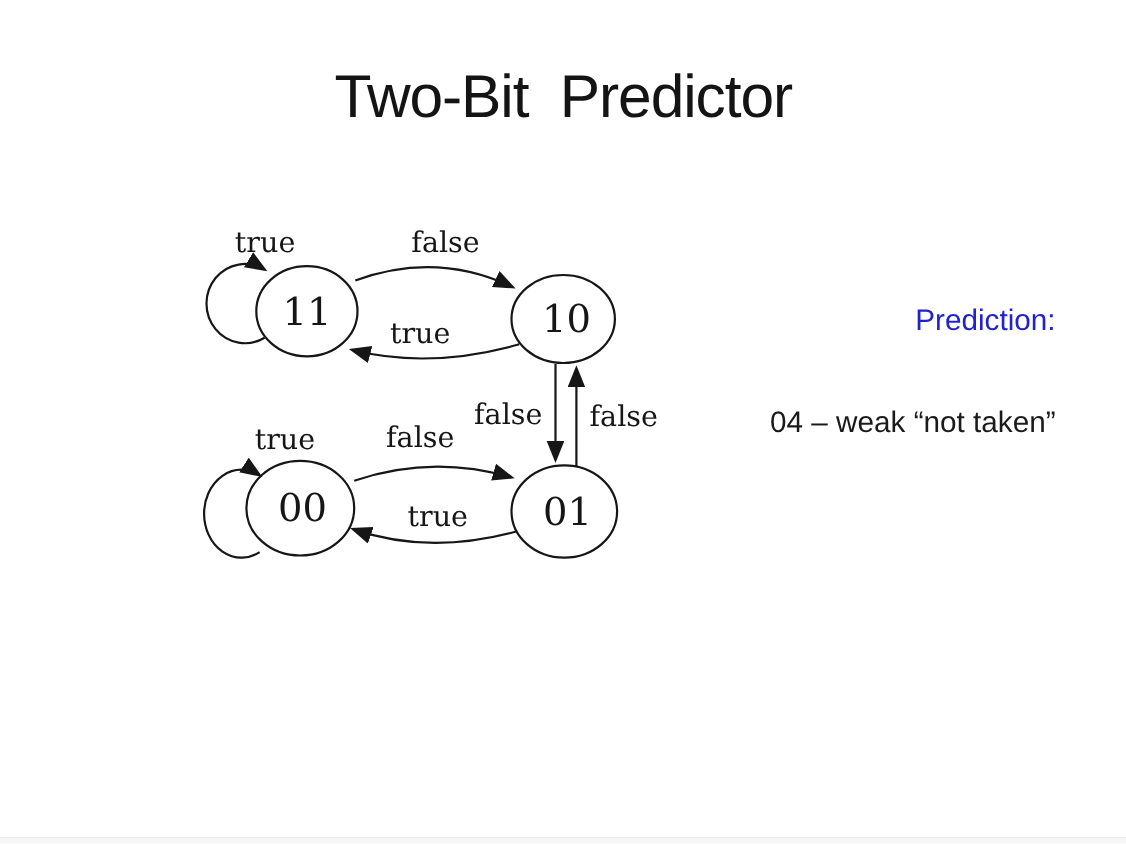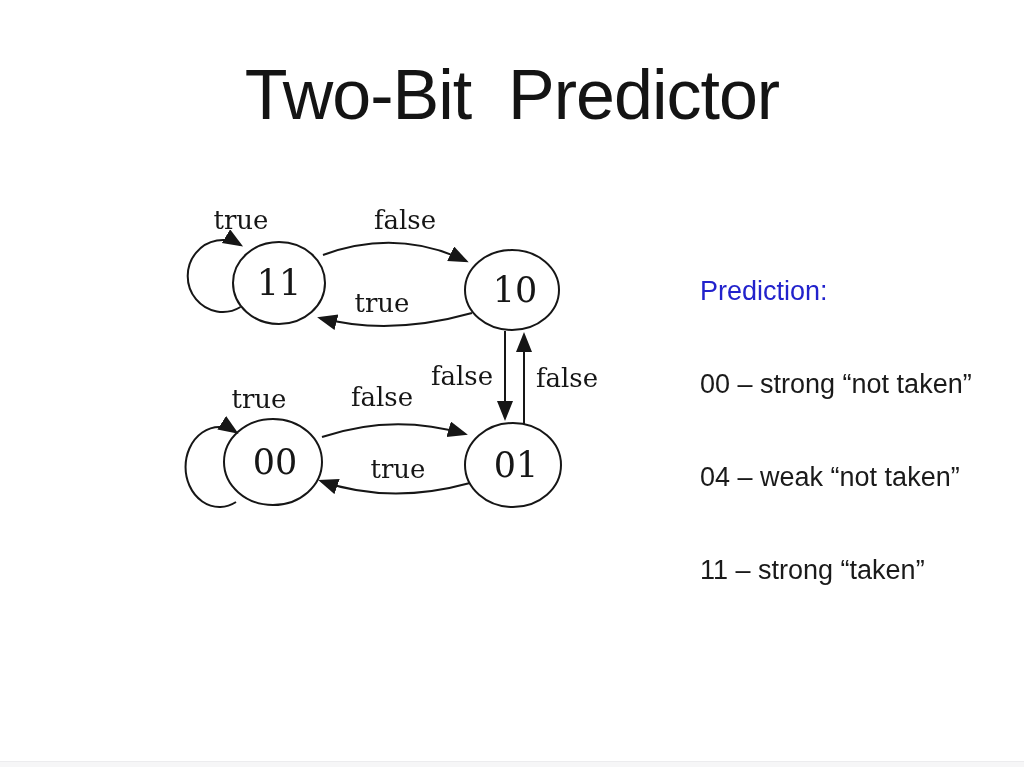--- a/index.html
+++ b/index.html
@@ -16,21 +16,21 @@
     width: 1024px;
     height: 767px;
     background: #ffffff;
   }
   .slide-title {
     position: absolute;
     top: 55px;
     left: 0;
     width: 1024px;
     text-align: center;
-    font-size: 70px;
+    font-size: 55px;
     font-weight: 400;
     color: #141414;
     letter-spacing: -1px;
     white-space: pre;
     font-family: "Liberation Sans", sans-serif;
   }
   .diagram-wrap {
     position: absolute;
     left: 175px;
     top: 192px;
@@ -49,20 +49,21 @@
     fill: #161616;
   }
   .legend {
     position: absolute;
     left: 700px;
     top: 214px;
     font-size: 27px;
     line-height: 31px;
     color: #1a1a1a;
     white-space: pre;
+    text-align: right;
   }
   .legend-heading {
     color: #2222cc;
   }
   .bottom-strip {
     position: absolute;
     left: 0;
     bottom: 0;
     width: 1024px;
     height: 5px;
@@ -113,20 +114,18 @@
 
       <text class="state-label" x="104" y="103" text-anchor="middle">11</text>
       <text class="state-label" x="340" y="110" text-anchor="middle">10</text>
       <text class="state-label" x="100" y="282" text-anchor="middle">00</text>
       <text class="state-label" x="341" y="285" text-anchor="middle">01</text>
     </svg>
   </div>
 
   <div class="legend">
     <div class="legend-heading">Prediction:</div>
-    <div class="legend-line">00 – strong “not taken”</div>
     <div class="legend-line">04 – weak “not taken”</div>
-    <div class="legend-line">11 – strong “taken”</div>
   </div>
 
   <div class="bottom-strip"></div>
 
 </div>
 
 </body></html>

